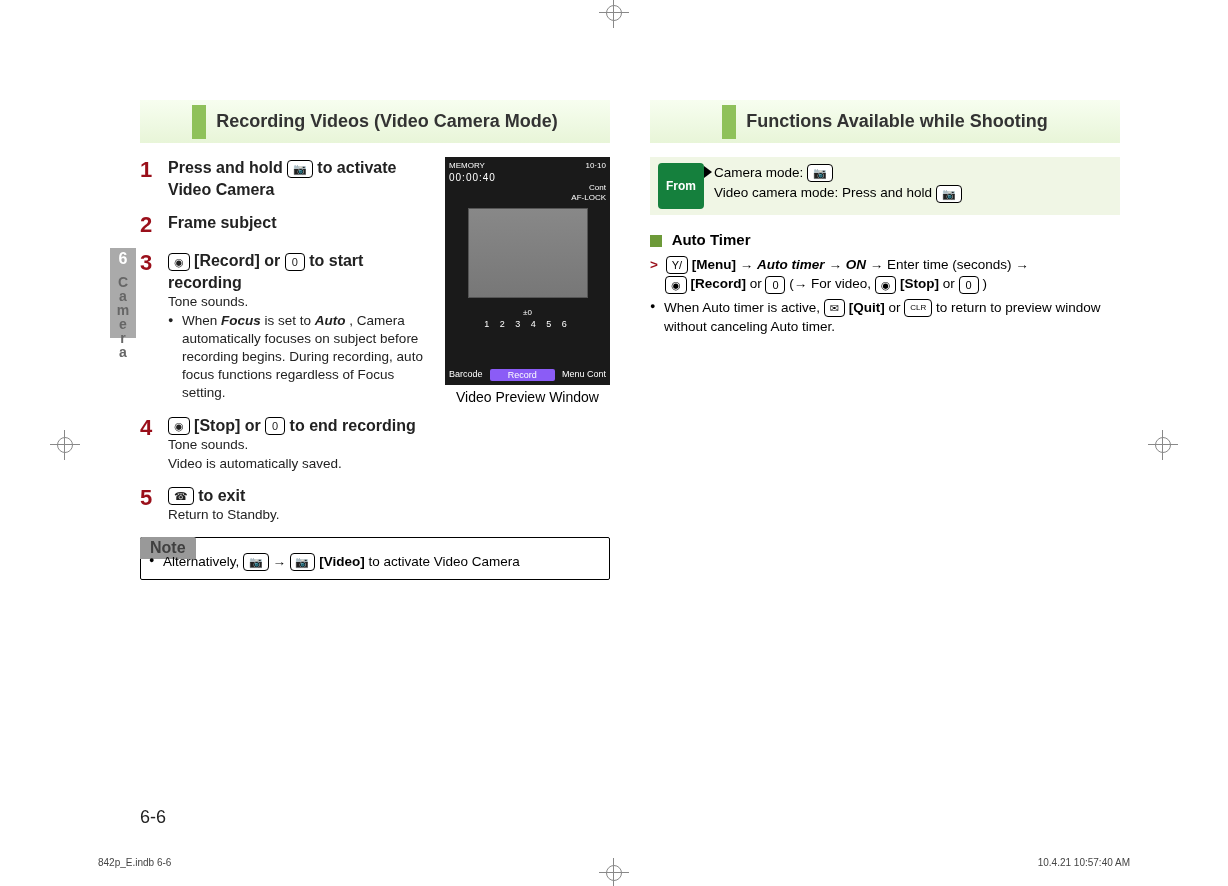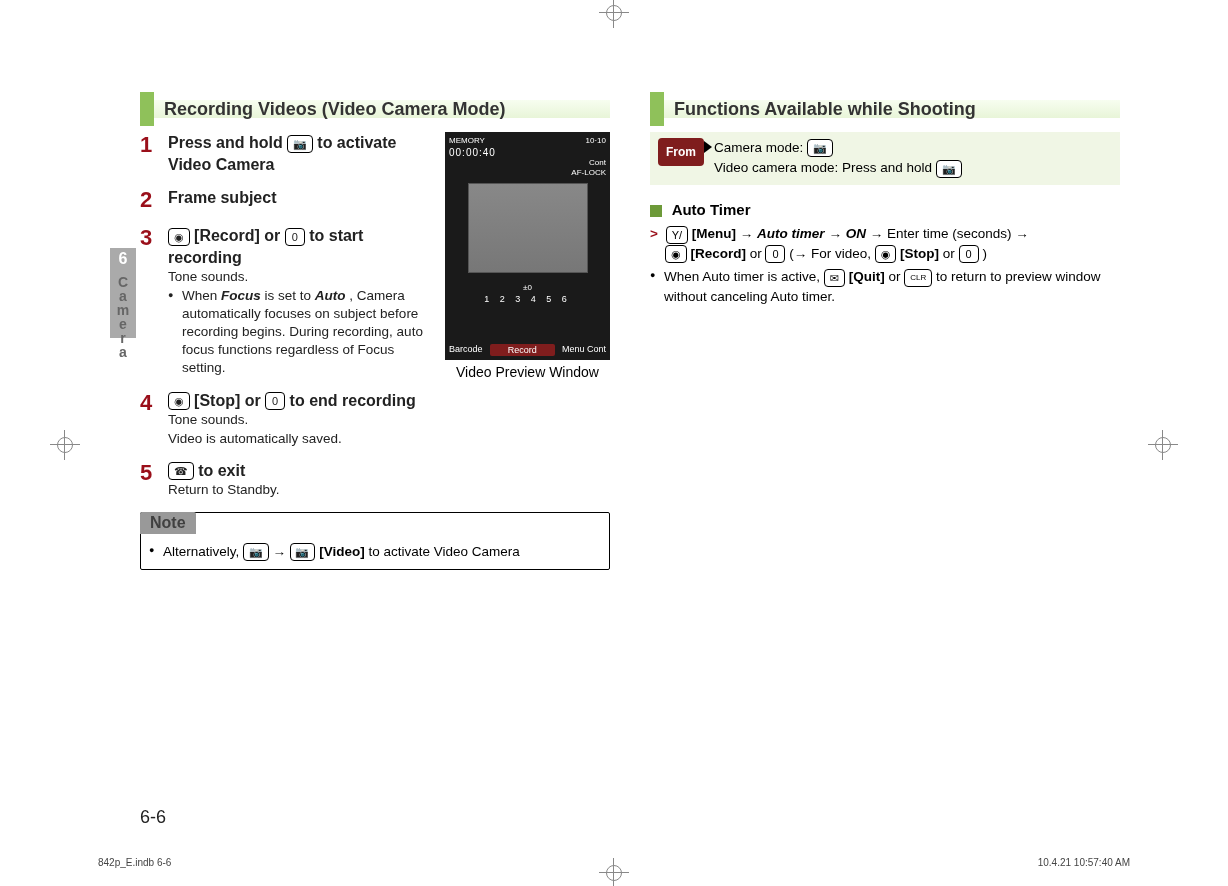--- a/index.html
+++ b/index.html
@@ -25,21 +25,22 @@
   .col-right { width: 470px; }
 
   .section-heading {
     display: flex;
     align-items: center;
     background: linear-gradient(#f7fef0, #e8f5d8);
     color: #333;
     font-weight: bold;
     font-size: 18px;
     margin-bottom: 14px;
-    height: 18px;
+    height: 43px;
+    justify-content: center;
   }
   .section-heading .bar {
     display: inline-block;
     width: 14px;
     height: 34px;
     background: #8fc15a;
     margin-right: 10px;
   }
 
   .sidebar-tab {
@@ -120,43 +121,43 @@
   .preview-screen .status { font-size: 8px; display:flex; justify-content:space-between; }
   .preview-screen .timer { font-size: 10px; letter-spacing: 1px; margin-top: 2px; }
   .preview-screen .viewfinder {
     width: 120px; height: 90px; background: linear-gradient(#888,#777);
     margin: 6px auto; border: 1px solid #555;
     position: relative;
   }
   .preview-screen .indicators { text-align: center; margin-top: 10px; }
   .preview-screen .nums { text-align:center; font-size: 9px; letter-spacing: 4px; margin-top:2px;}
   .preview-screen .soft { position:absolute; bottom:4px; left:4px; right:4px; display:flex; justify-content:space-between; font-size:9px; }
-  .preview-screen .soft .rec { background:#7f1d1d; padding:1px 18px; border-radius:2px; }
+  .preview-screen .soft .rec { background:#8b5cf6; padding:1px 18px; border-radius:2px; }
   .preview-caption { text-align:center; font-weight:normal; font-size: 14px; margin-top: 4px; line-height:1.2; }
 
   .note-box { border: 1px solid #000; border-radius: 2px; padding: 6px 8px 8px 8px; position: relative; margin-top: 10px; }
   .note-tab {
     position: absolute; top: -1px; left: -1px;
     background: #999; color: #404040; font-weight: bold;
     font-size: 16px; padding: 2px 10px; border-radius: 2px 2px 0 0;
   }
-  .note-body { margin-top: 24px; font-size: 13.5px; }
+  .note-body { margin-top: 9px; font-size: 13.5px; }
 
   .from-box {
     background: #f0f6e5;
     padding: 6px 8px;
     display: flex;
     align-items: flex-start;
     gap: 10px;
     font-size: 13.5px;
     margin-bottom: 14px;
   }
   .from-tab {
-    background: #7f1d1d; color: #fff; font-weight: bold;
-    padding: 7px 8px; border-radius: 4px;
+    background: #15803d; color: #fff; font-weight: bold;
+    padding: 16px 8px; border-radius: 4px;
     font-size: 12px;
     display: inline-block;
     position: relative;
   }
   .from-tab::after {
     content: ""; position: absolute; right: -8px; top: 3px;
     border-left: 8px solid #000;
     border-top: 6px solid transparent;
     border-bottom: 6px solid transparent;
   }

